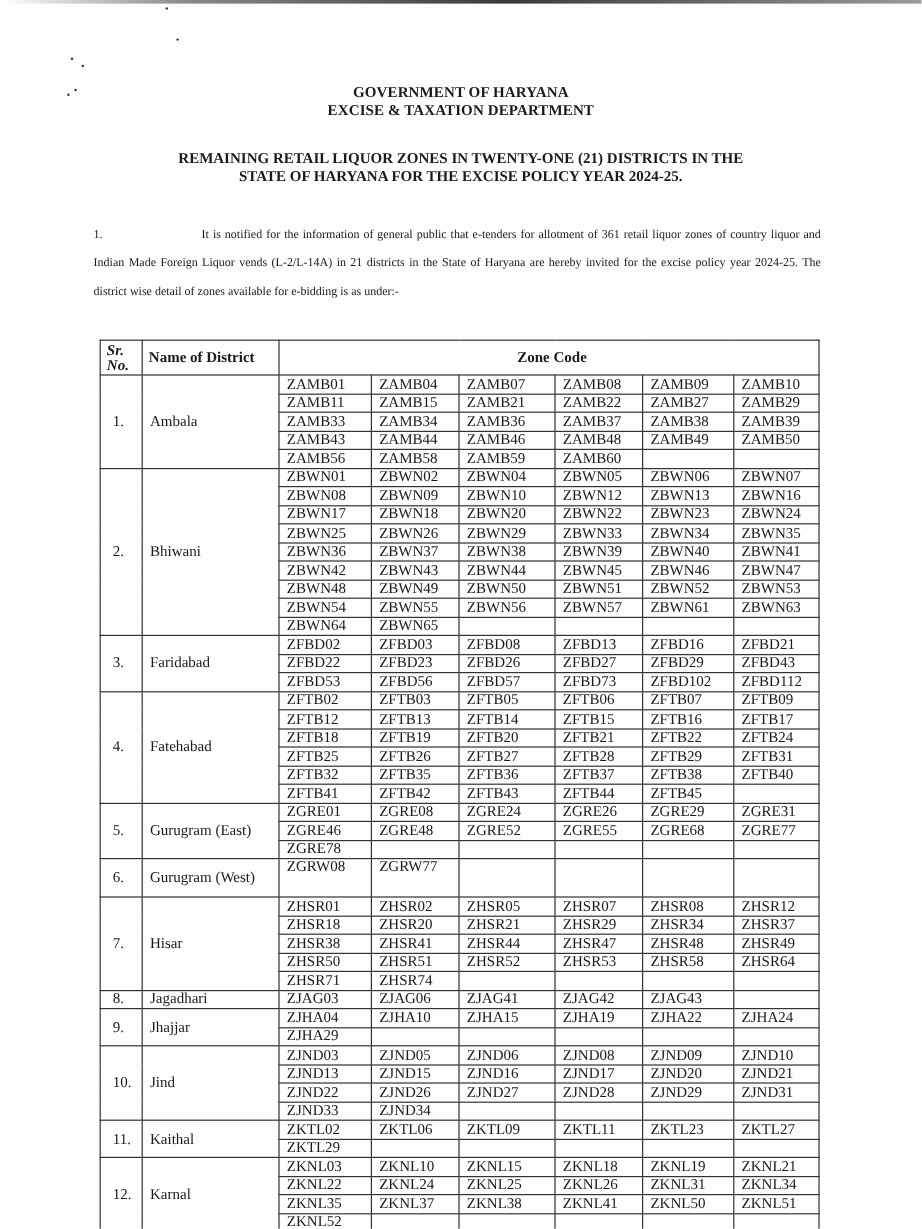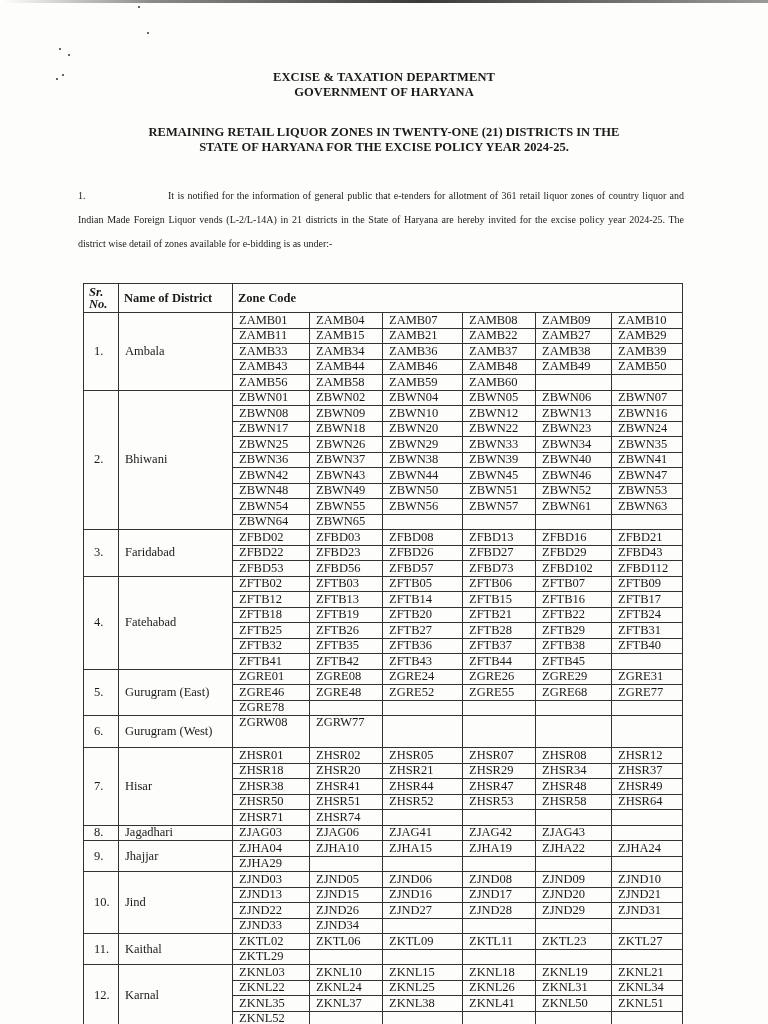--- a/index.html
+++ b/index.html
@@ -31,40 +31,40 @@
   table.zones {
     position: absolute; left: 83px; top: 283px;
     border-collapse: collapse; table-layout: fixed;
     font-size: 12.5px; line-height: 13px;
   }
   table.zones td, table.zones th {
     border: 1px solid #333; padding: 0 0 0 5px; vertical-align: middle;
     white-space: nowrap; overflow: hidden; height: 14.5px;
   }
   table.zones th { font-weight: bold; text-align: left; line-height: 12px; padding-top: 2px; padding-bottom: 2px; }
-  table.zones th.zonehead { }
+  table.zones th.zonehead { text-align: center; }
   table.zones td.sr { padding-left: 10px; }
   table.zones td.dist { padding-left: 6px; white-space: normal; line-height: 13px; }
   table.zones td.code { padding-left: 6px; }
   table.zones { border: 1.5px solid #222; }
 </style>
 </head>
 <body>
 
 <div class="scan-top"></div>
 <div class="speck" style="left:138px;top:6px;"></div>
 <div class="speck" style="left:147px;top:32px;"></div>
 <div class="speck" style="left:59px;top:48px;"></div>
 <div class="speck" style="left:68px;top:54px;"></div>
 <div class="speck" style="left:62px;top:74px;"></div>
 <div class="speck" style="left:56px;top:78px;"></div>
 
 <div class="header-block">
+  <div>GOVERNMENT OF HARYANA</div>
   <div>EXCISE &amp; TAXATION DEPARTMENT</div>
-  <div>GOVERNMENT OF HARYANA</div>
 </div>
 
 <div class="notice-title">
   <div>REMAINING RETAIL LIQUOR ZONES IN TWENTY-ONE (21) DISTRICTS IN THE</div>
   <div>STATE OF HARYANA FOR THE EXCISE POLICY YEAR 2024-25.</div>
 </div>
 
 <div class="para">
   <span class="num">1.</span><span>It is notified for the information of general public that e-tenders for allotment of 361 retail liquor zones of country liquor and Indian Made Foreign Liquor vends (L-2/L-14A) in 21 districts in the State of Haryana are hereby invited for the excise policy year 2024-25. The district wise detail of zones available for e-bidding is as under:-</span>
 </div>

